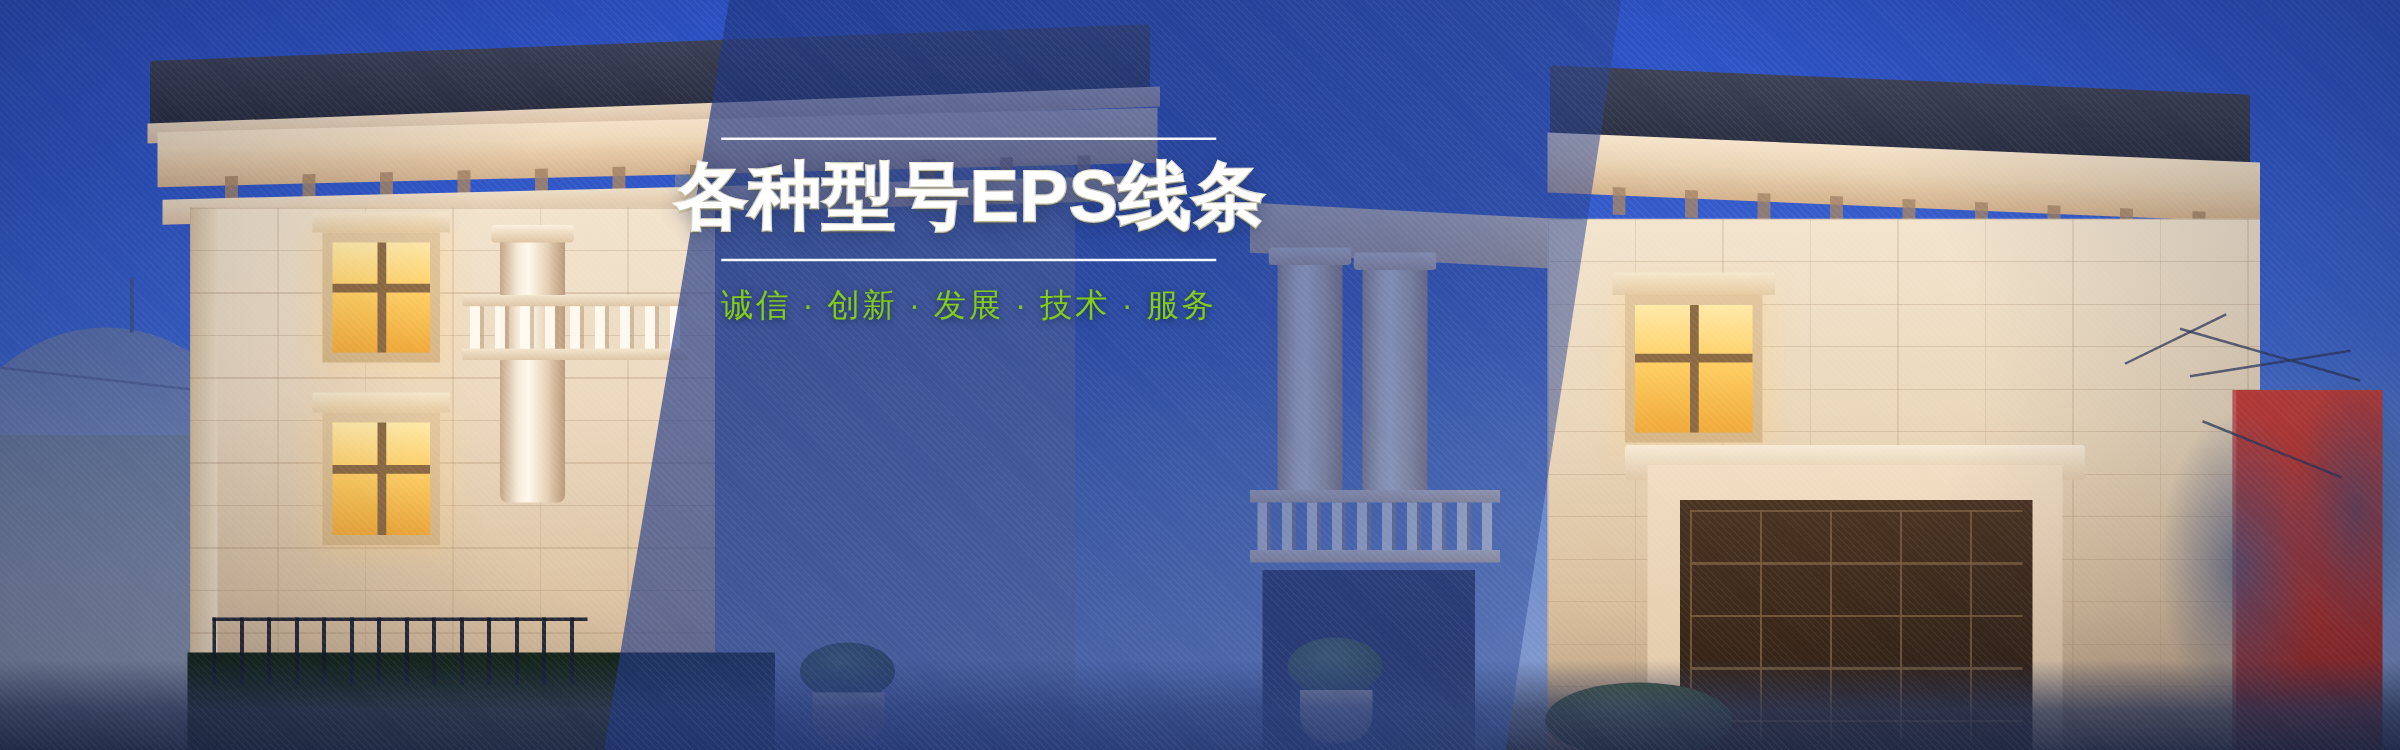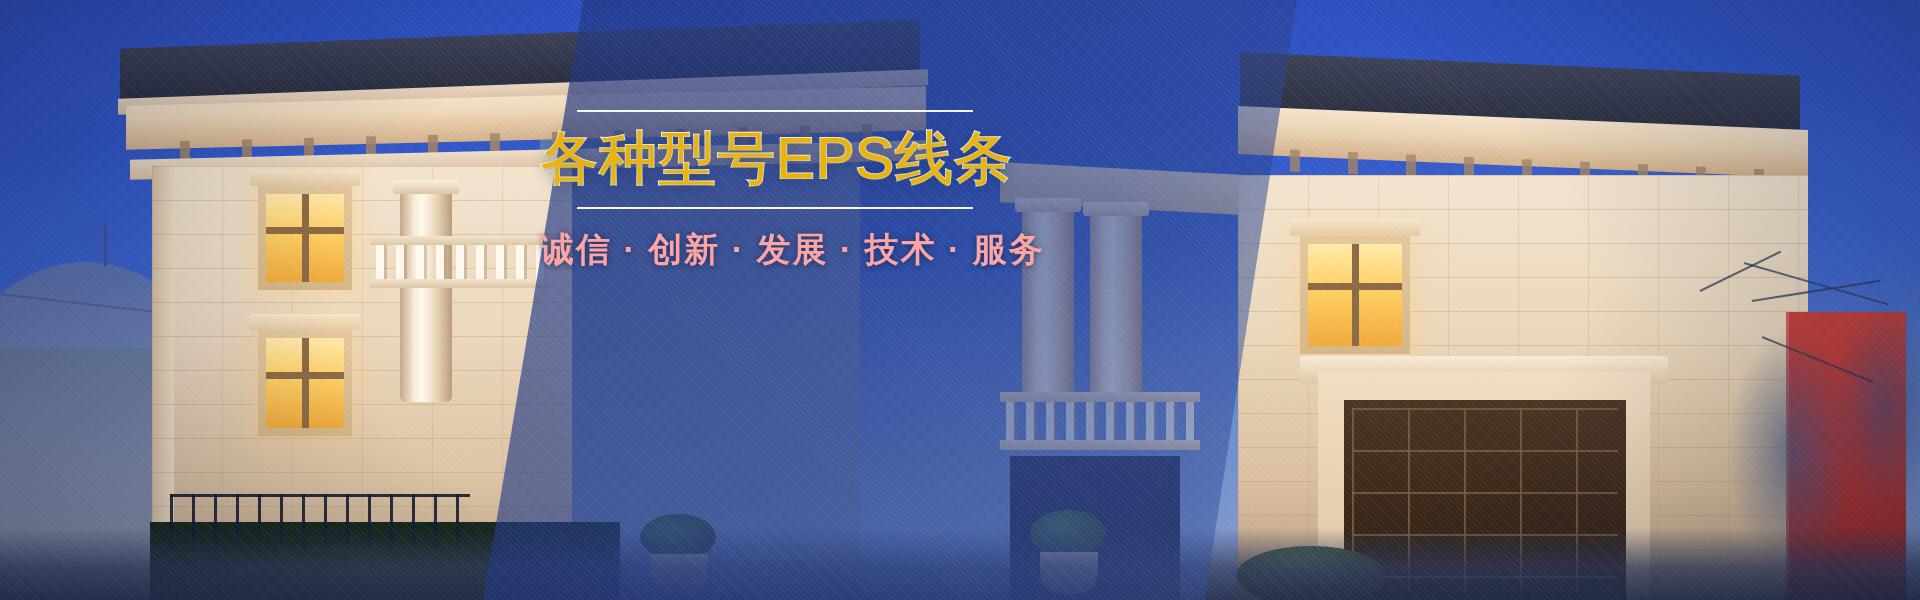--- a/index.html
+++ b/index.html
@@ -389,36 +389,36 @@
     width: 396px;
     height: 2px;
     margin: 18px auto 14px;
     background: #ffffff;
     opacity: .95;
   }
   .rule.bottom { margin: 16px auto 18px; }
 
   .headline {
     font-size: 58px;
-    font-weight: 400;
+    font-weight: 700;
     line-height: 1.12;
-    color: #eab308;
+    color: #ffffff;
     letter-spacing: 1px;
     white-space: nowrap;
     -webkit-text-stroke: 2px #fdfbe8;
     paint-order: stroke fill;
     text-shadow:
       0 2px 0 rgba(120,100,0,.20),
       0 3px 14px rgba(20,30,70,.45);
   }
   .tagline {
-    font-size: 34px;
-    color: #fca5a5;
+    font-size: 26px;
+    color: #84cc16;
     letter-spacing: 2px;
-    font-weight: 700;
+    font-weight: 400;
     white-space: nowrap;
     text-shadow: 0 1px 6px rgba(10,22,60,.6);
   }
 </style>
 </head>
 <body>
 
 <div class="banner">
 
   <div class="sky"></div>

